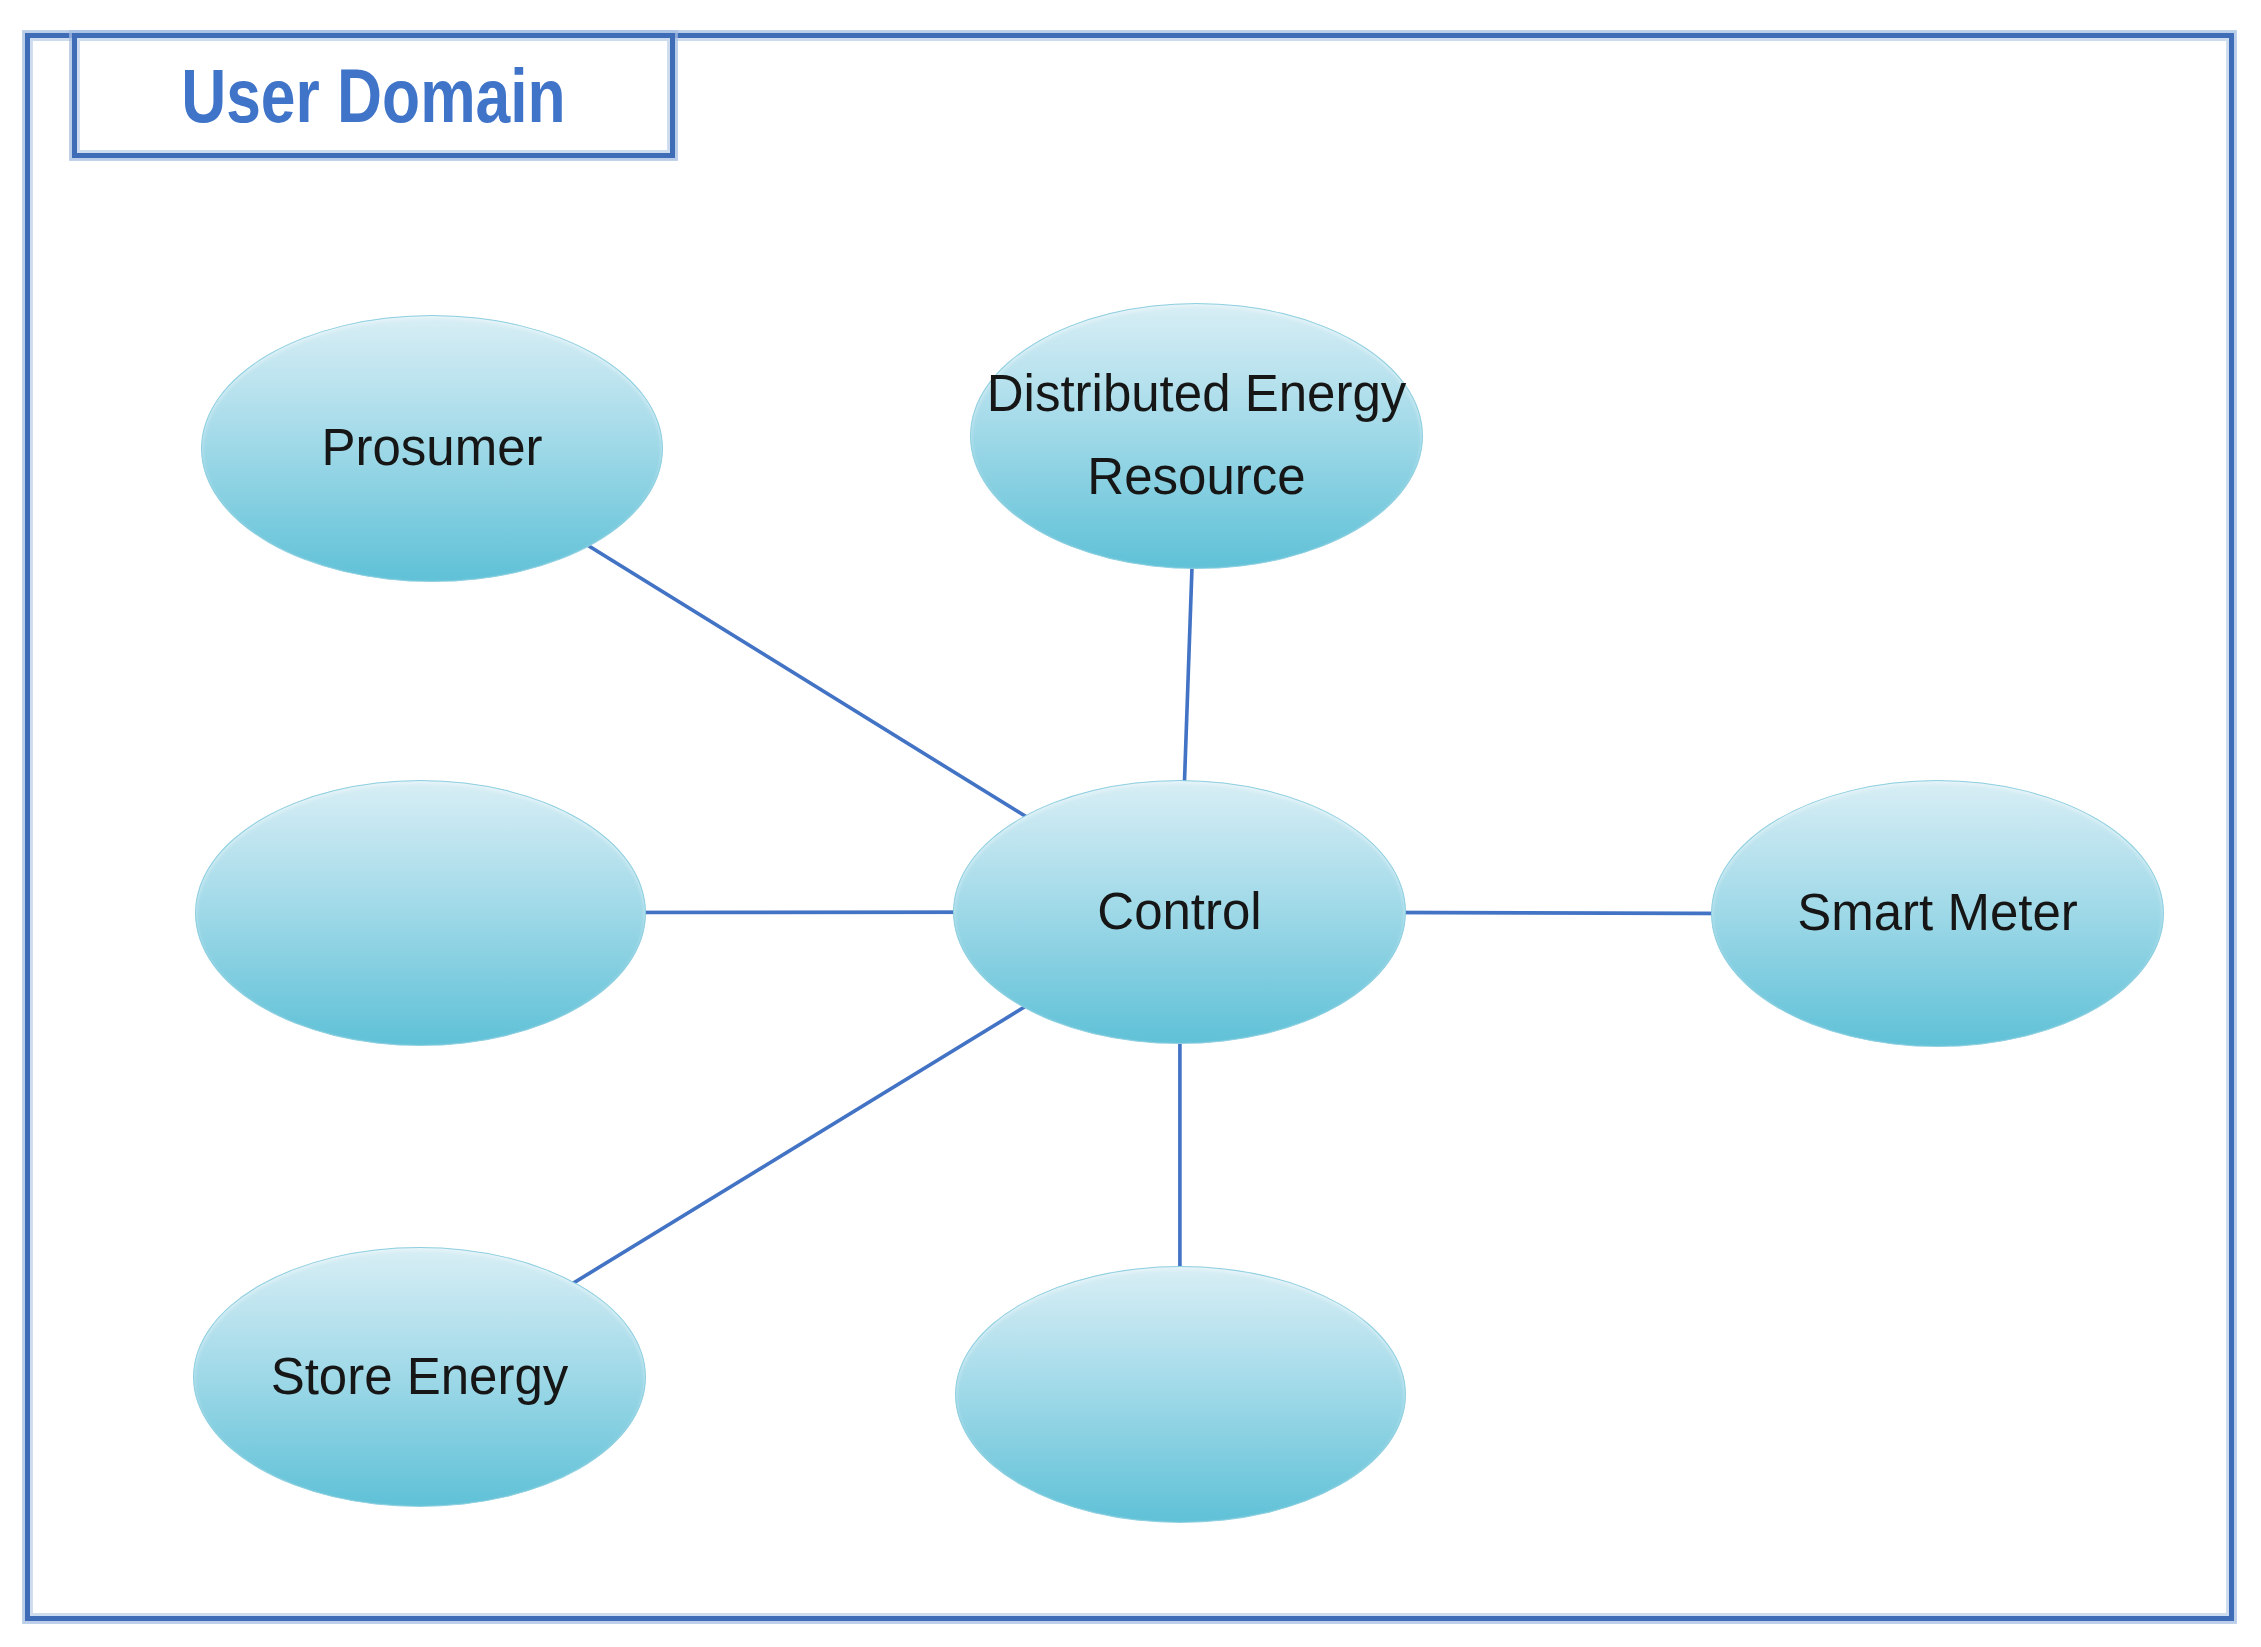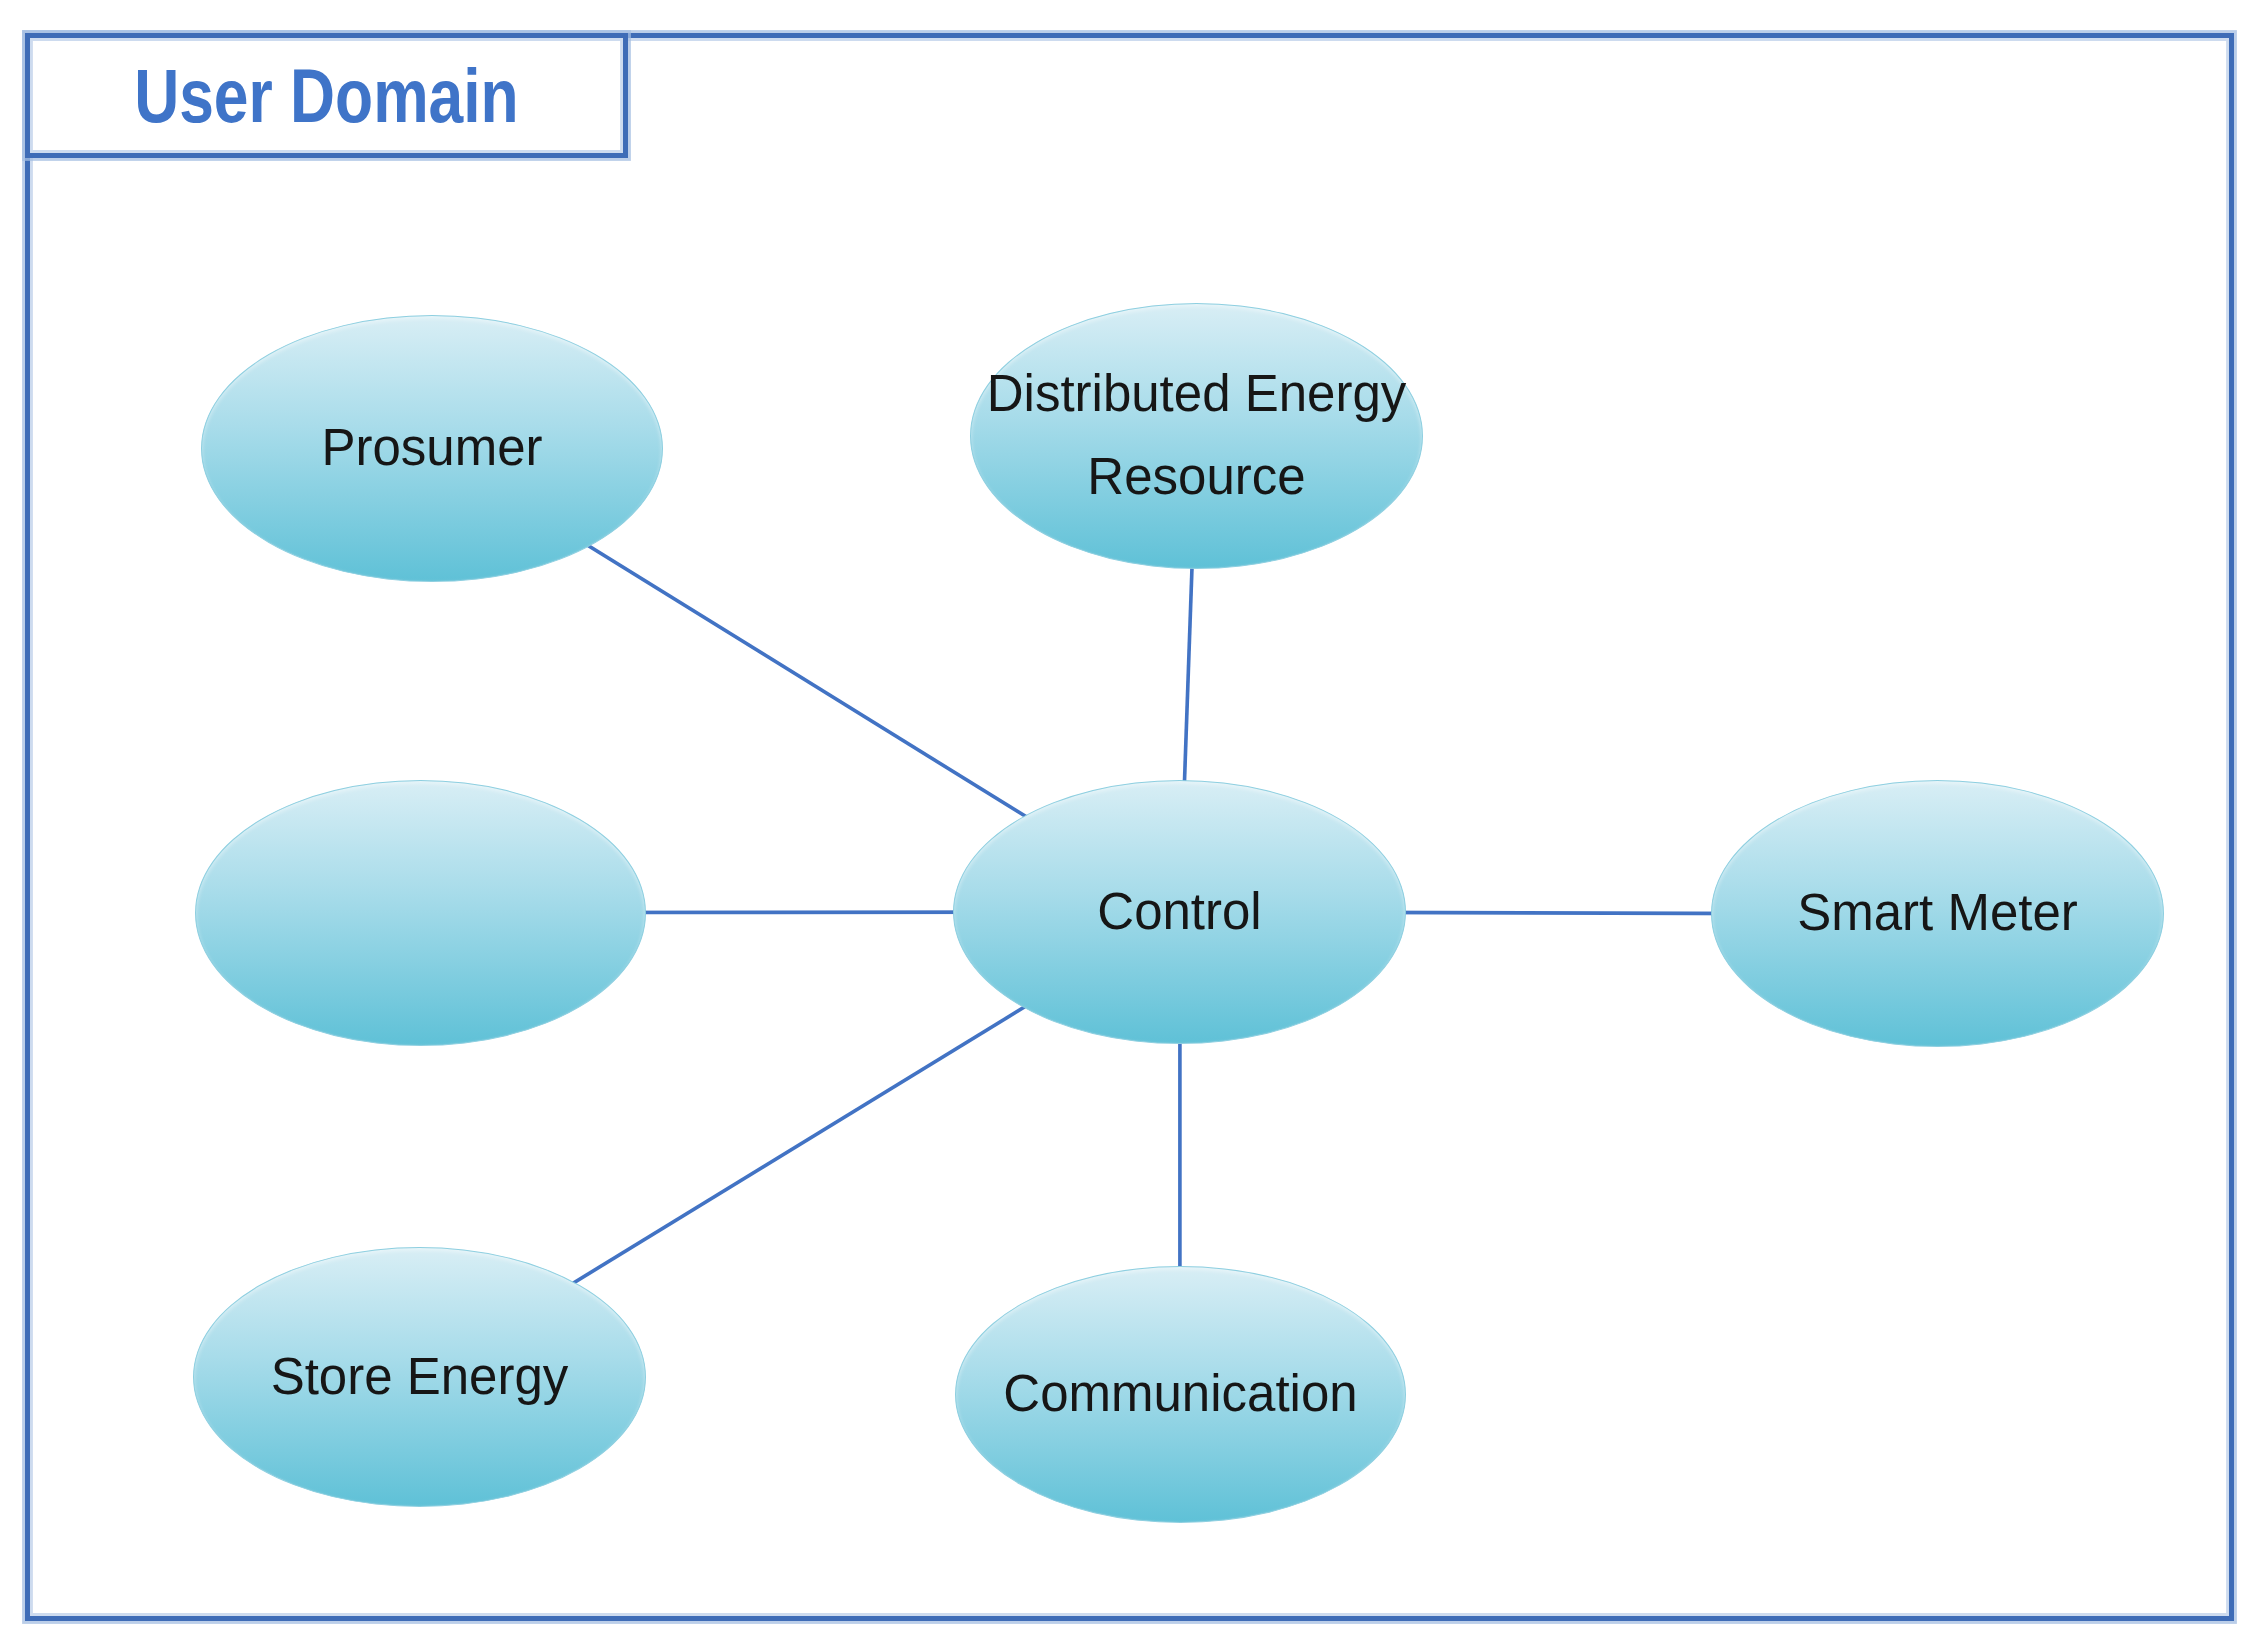--- a/index.html
+++ b/index.html
@@ -106,22 +106,21 @@
       <div class="node" style="left: 953px; top: 780px; width: 453px; height: 264px; background: linear-gradient(rgb(216, 238, 245) 0%, rgb(168, 220, 234) 42%, rgb(95, 193, 215) 100%); border-color: rgb(142, 207, 224);">
         <span class="node-line" style="color: rgb(22, 22, 22);">Control</span>
       </div>
       <div class="node" style="left: 1711px; top: 780px; width: 453px; height: 267px; background: linear-gradient(rgb(216, 238, 245) 0%, rgb(168, 220, 234) 42%, rgb(95, 193, 215) 100%); border-color: rgb(142, 207, 224);">
         <span class="node-line" style="color: rgb(22, 22, 22);">Smart Meter</span>
       </div>
       <div class="node" style="left: 193px; top: 1247px; width: 453px; height: 260px; background: linear-gradient(rgb(216, 238, 245) 0%, rgb(168, 220, 234) 42%, rgb(95, 193, 215) 100%); border-color: rgb(142, 207, 224);">
         <span class="node-line" style="color: rgb(22, 22, 22);">Store Energy</span>
       </div>
       <div class="node" style="left: 955px; top: 1266px; width: 451px; height: 257px; background: linear-gradient(rgb(216, 238, 245) 0%, rgb(168, 220, 234) 42%, rgb(95, 193, 215) 100%); border-color: rgb(142, 207, 224);">
-        <span class="node-line" style="color: rgb(22, 22, 22);">Communication</span>
       </div>
     </div>
 
-  <div id="title-box" style="border-color: rgb(62, 108, 183);">
+  <div id="title-box" style="border-color: rgb(62, 108, 183); margin-left: 47px;">
     <span class="title-text" style="color: rgb(63, 116, 200);">User Domain</span>
   </div>
 
 </div>
 
 
 </body></html>

